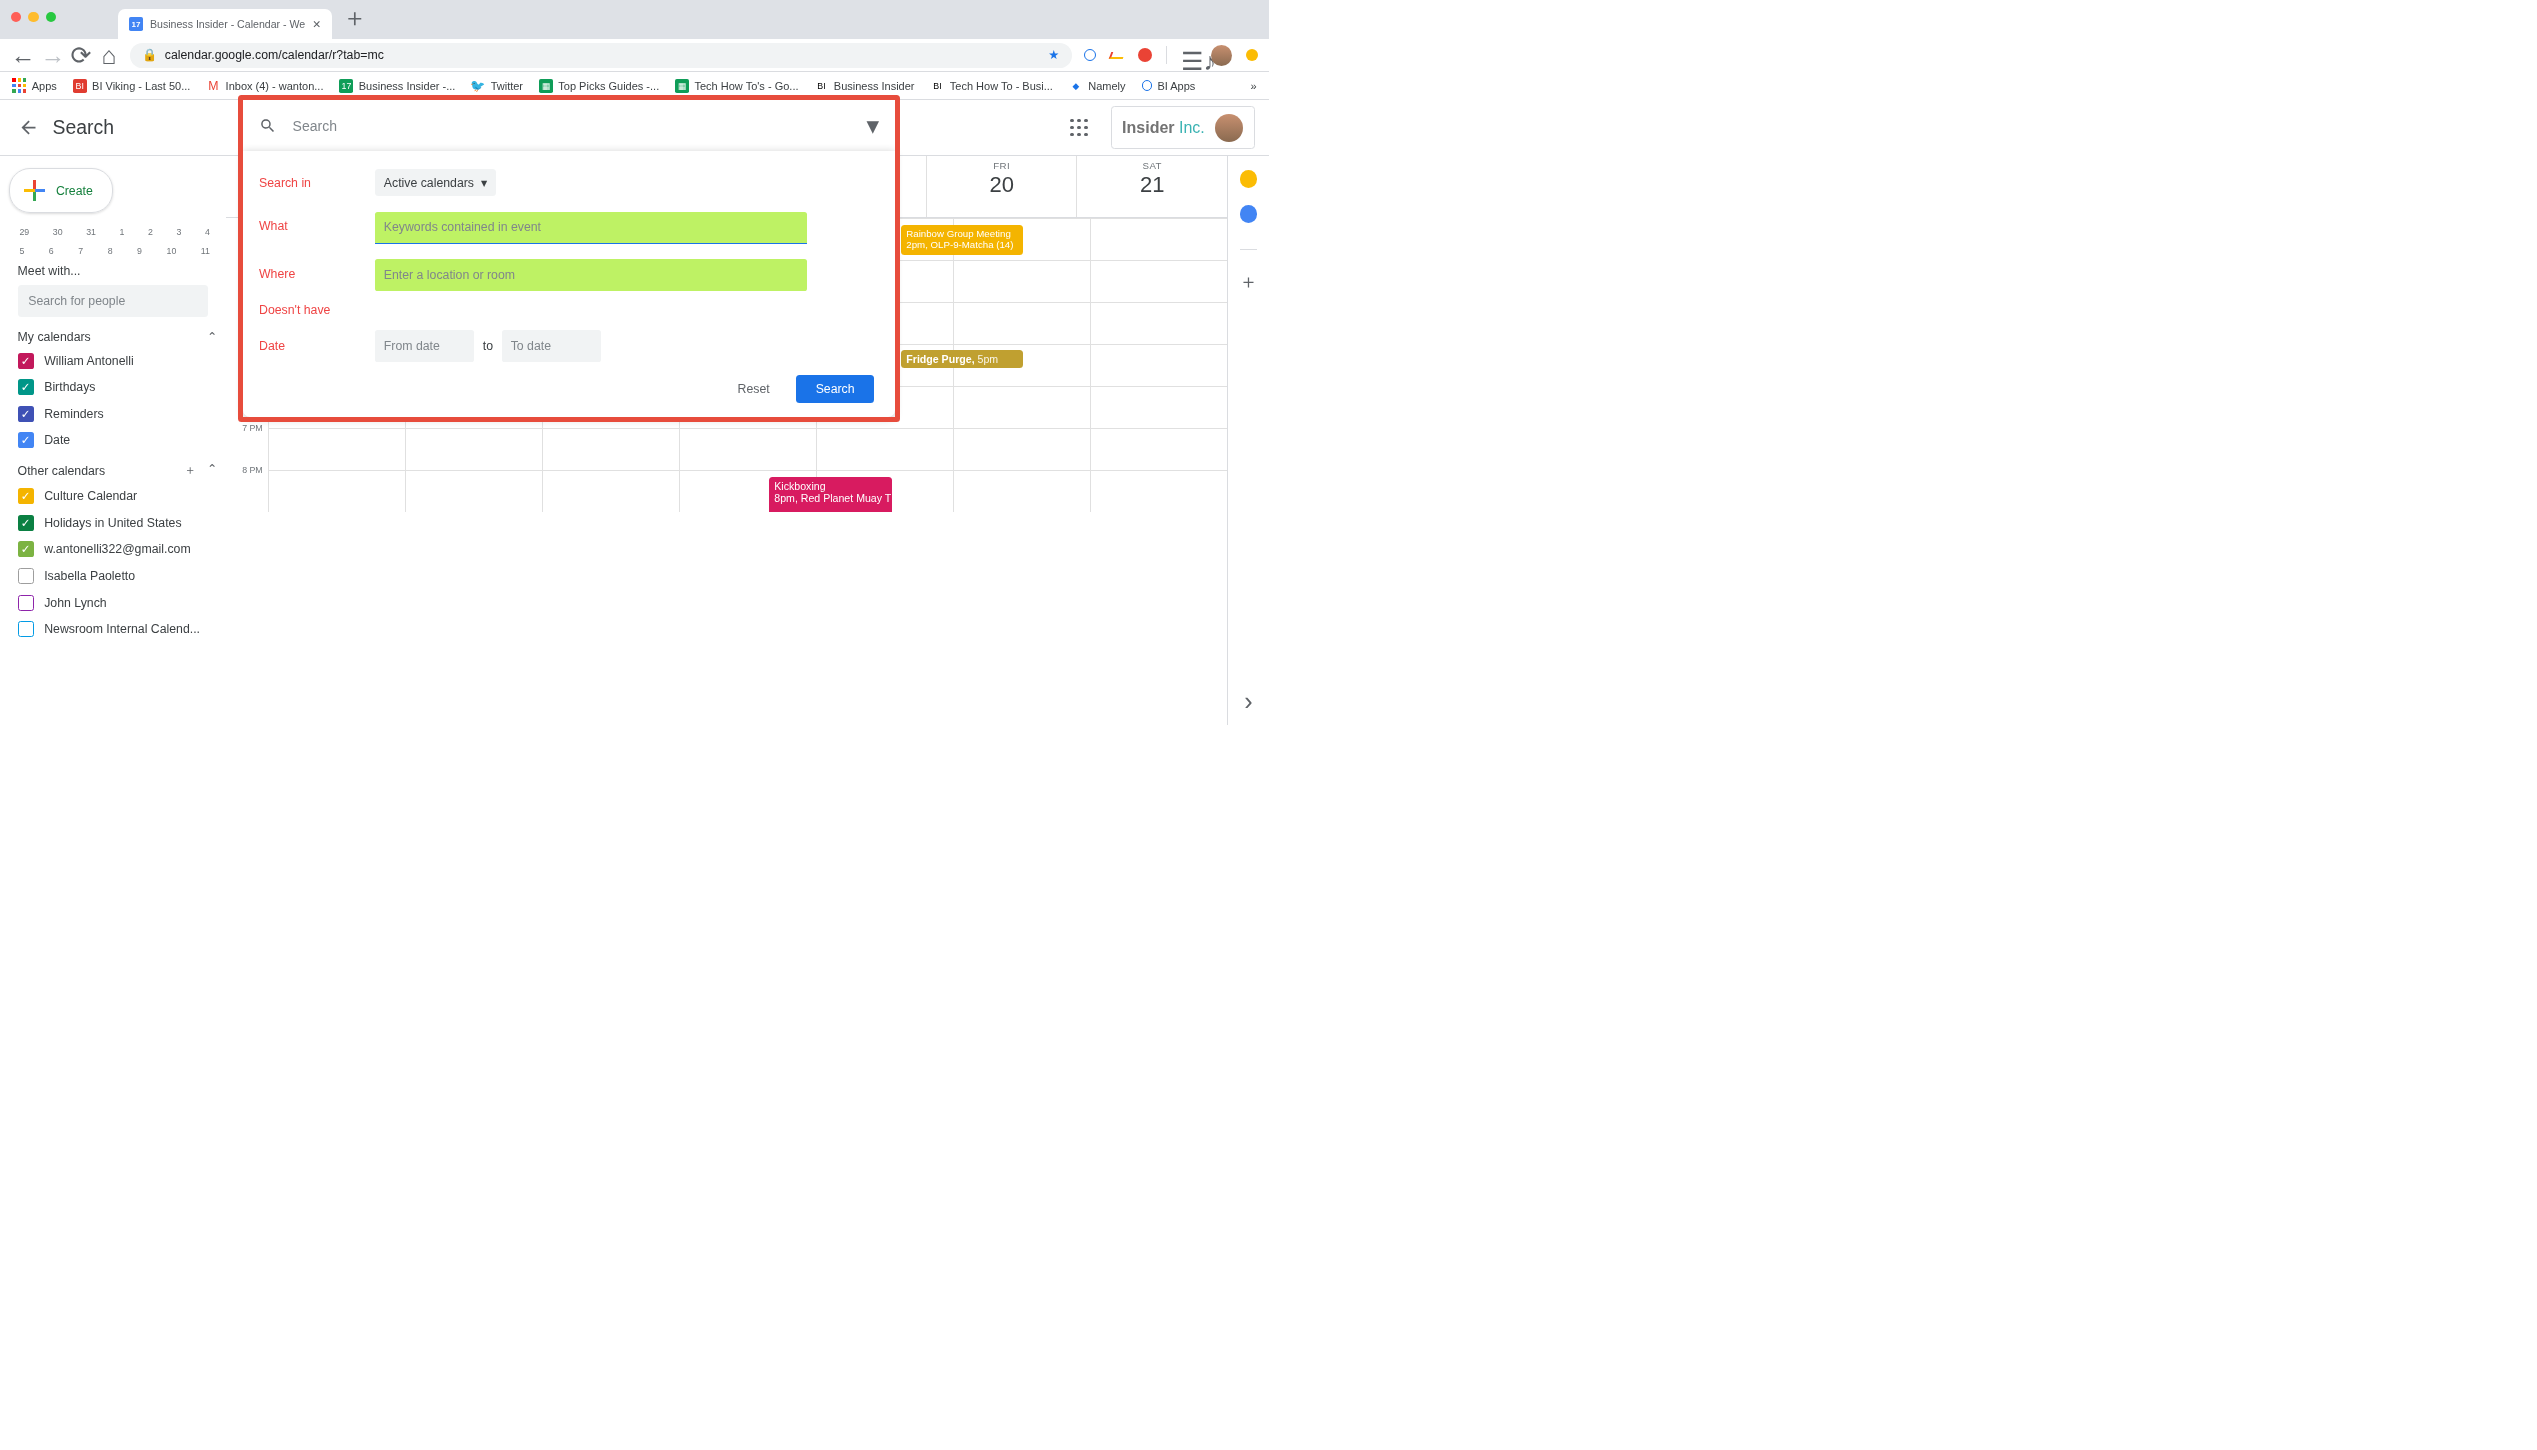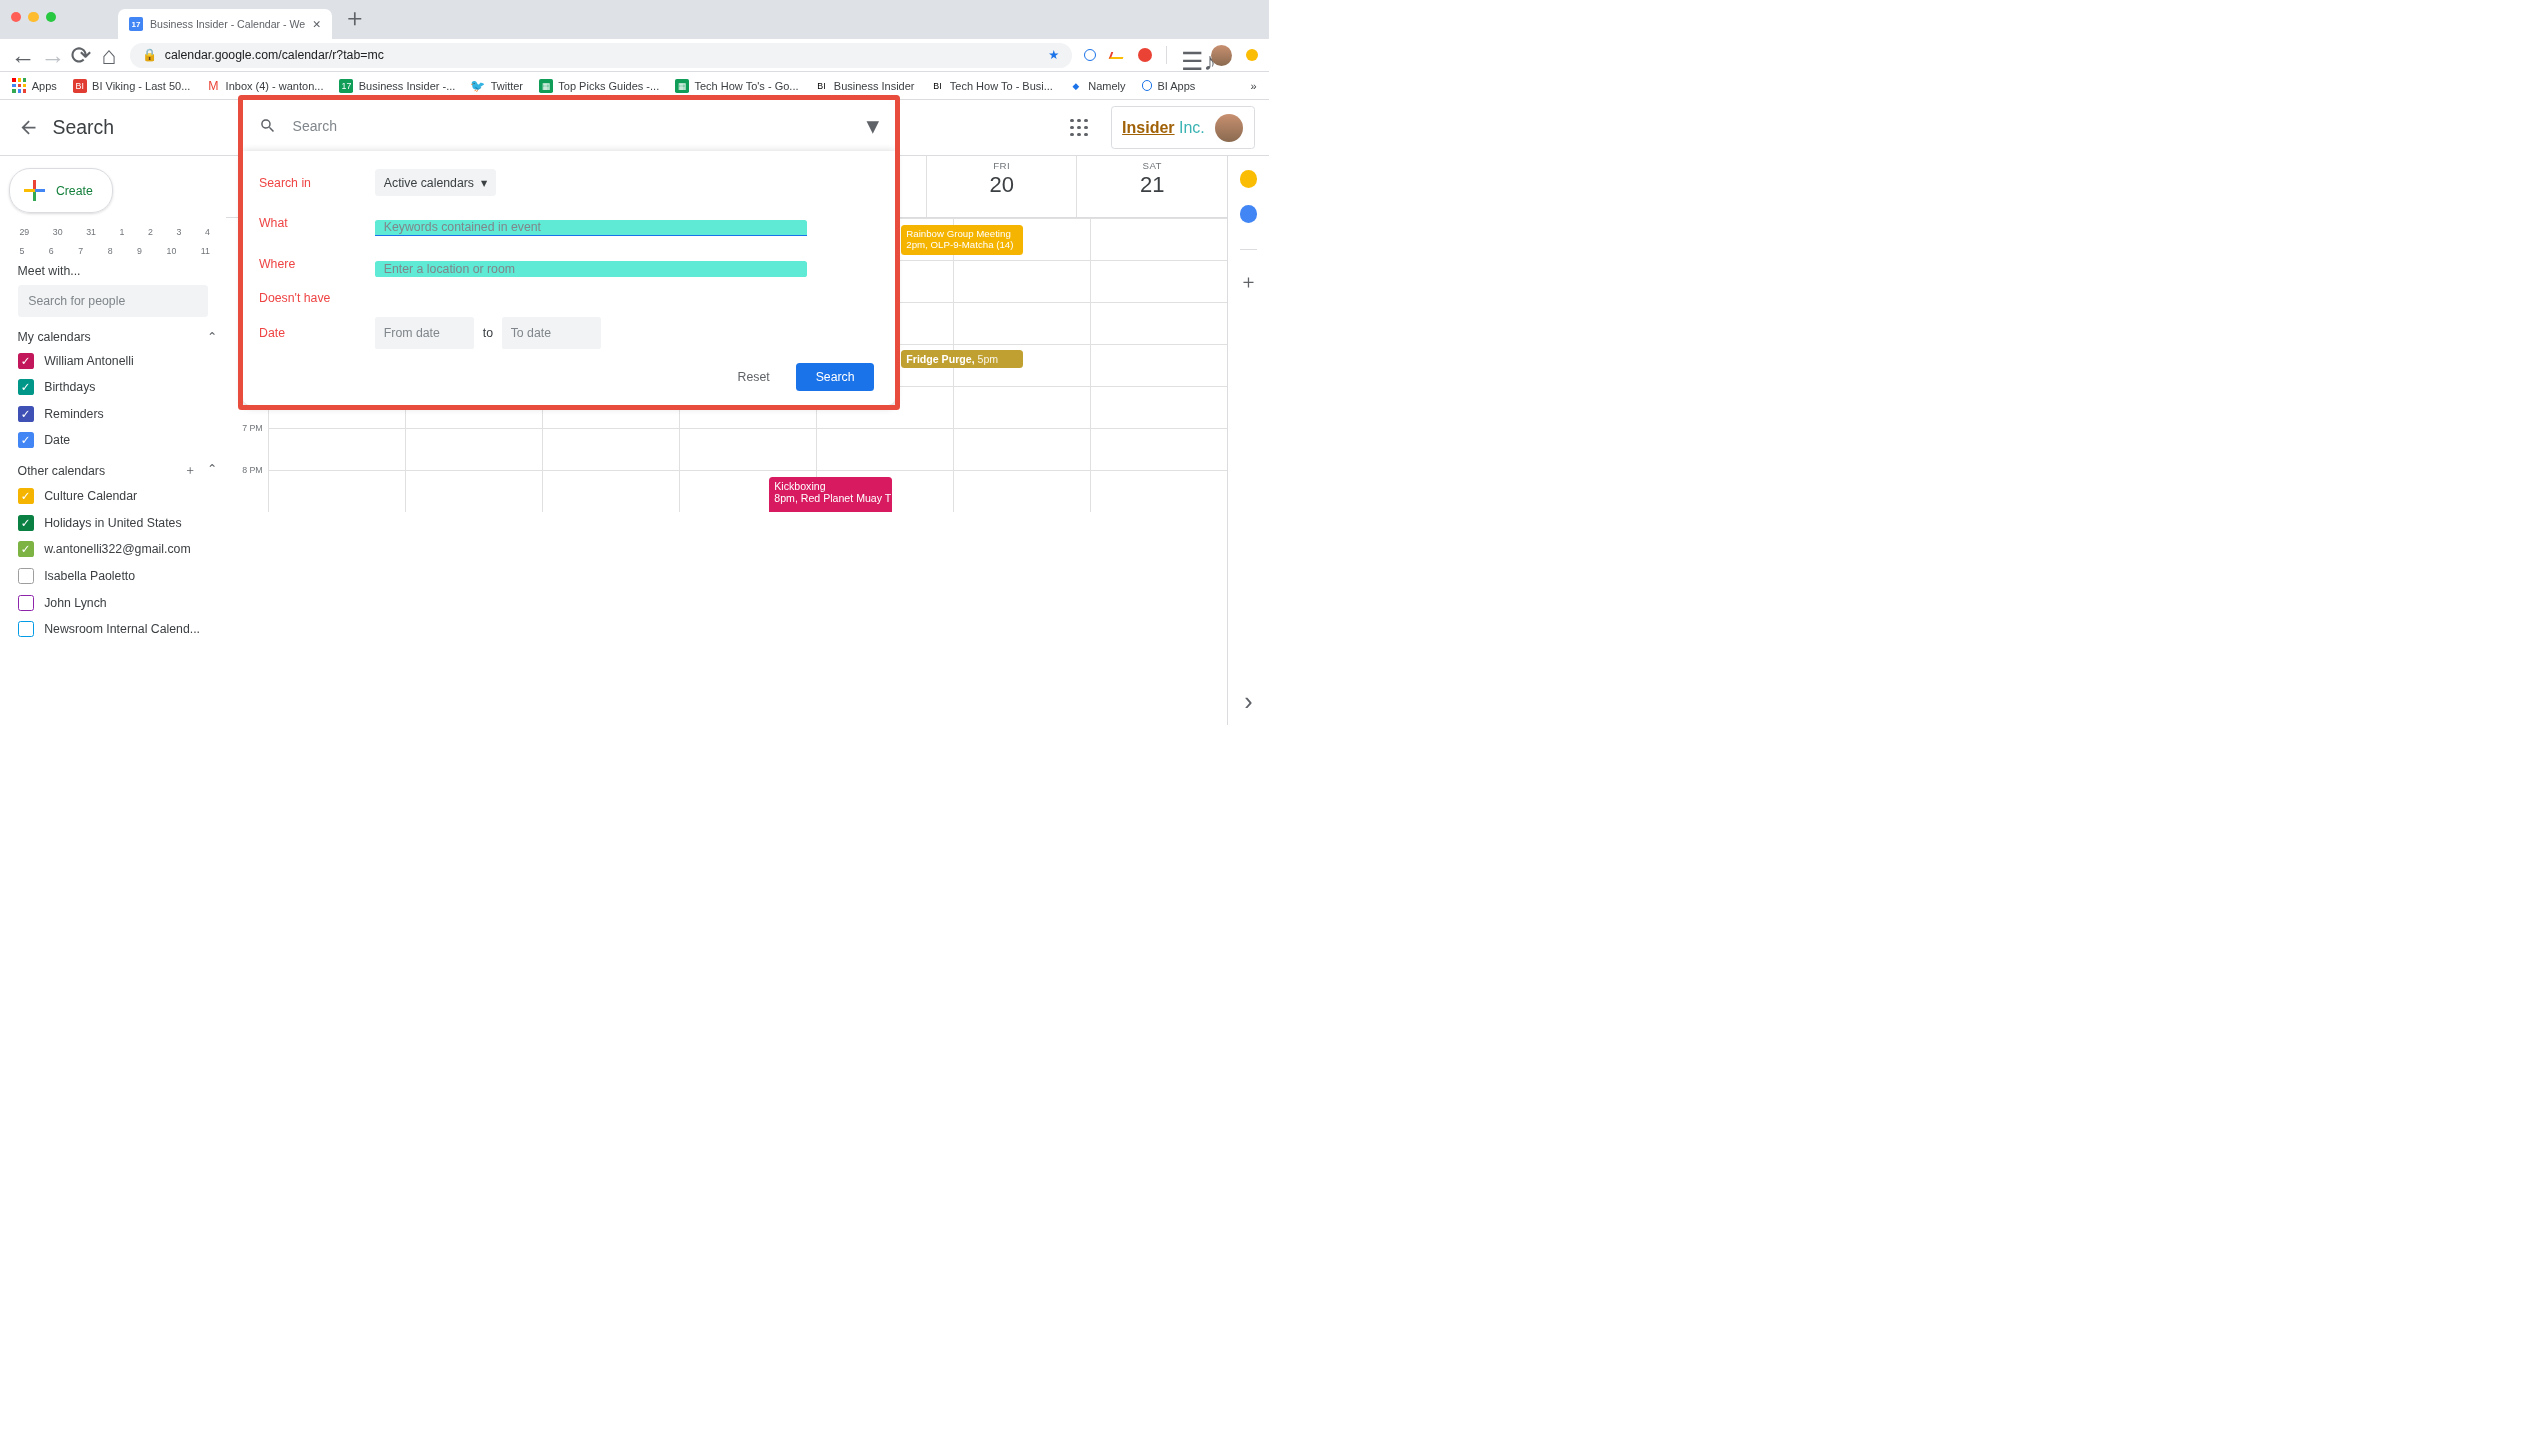--- a/index.html
+++ b/index.html
@@ -30,21 +30,21 @@
   .appsgrid i:nth-child(2){background:#fbbc04}.appsgrid i:nth-child(3){background:#34a853}.appsgrid i:nth-child(4){background:#4285f4}.appsgrid i:nth-child(5){background:#ea4335}.appsgrid i:nth-child(6){background:#fbbc04}.appsgrid i:nth-child(7){background:#34a853}.appsgrid i:nth-child(8){background:#4285f4}.appsgrid i:nth-child(9){background:#ea4335}
   
   .apphdr{height:56px;display:flex;align-items:center;border-bottom:0.9px solid #dadce0;padding:0 14px 0 17.6px;gap:14px;}
   .back-ar{width:21px;height:21px;color:#5f6368;}
   .hdr-title{font-size:19.4px;color:#3c4043;}
   .searchbar-area{flex:1;}
   .gapps{width:35px;height:35px;display:flex;align-items:center;justify-content:center;}
   .dots9{display:grid;grid-template-columns:repeat(3,3.5px);grid-template-rows:repeat(3,3.5px);gap:3.5px;}
   .dots9 i{width:3.5px;height:3.5px;background:#5f6368;border-radius:50%;}
   .brand{border:0.9px solid #dadce0;border-radius:3.5px;padding:6.2px 10.6px;font-size:16px;display:flex;align-items:center;gap:10.6px;}
-  .brand b{font-weight:700;color:#a16207;text-decoration:underline;}
+  .brand b{font-weight:700;color:#737373;}
   .brand span.inc{color:#3bb3b3;font-weight:400;}
   .avatar{width:28px;height:28px;border-radius:50%;background:linear-gradient(#c89070,#8a6a50);}
   
   .body{display:flex;height:calc(725px - 39px - 33px - 28px - 56px);}
   .sidebar{width:226px;padding:12.3px 0 0 0;}
   .create{margin-left:8.8px;display:inline-flex;align-items:center;gap:8.8px;border:0.9px solid #dadce0;border-radius:21px;padding:8.8px 19.4px 8.8px 12.3px;box-shadow:0 0.9px 2.6px rgba(0,0,0,.15);font-size:12.3px;color:#15803d;}
   .plus4{width:25px;height:25px;position:relative;}
   .plus4::before,.plus4::after{content:"";position:absolute;background:#4285f4;}
   .plus4::before{left:10.6px;top:1.8px;width:3.5px;height:21px;background:linear-gradient(#ea4335 50%,#34a853 50%);}
   .plus4::after{top:10.6px;left:1.8px;height:3.5px;width:21px;background:linear-gradient(90deg,#fbbc04 50%,#4285f4 50%);}
@@ -82,21 +82,21 @@
   .highlight{position:absolute;left:-5.3px;top:-5.3px;right:-5.3px;bottom:-5.3px;border:5.3px solid #e74c3c;border-radius:3.5px;pointer-events:none;}
   .sbar{height:51px;display:flex;align-items:center;padding:0 16px;gap:16px;background:#fff;}
   .sbar input{flex:1;border:none;outline:none;font-size:14px;color:#202124;}
   .sbar input::placeholder{color:#80868b;}
   .sbar .mag{color:#5f6368;}
   .sbar .dd{color:#5f6368;}
   .panel{background:#fff;box-shadow:0 1.8px 8.8px rgba(0,0,0,.2);border-radius:0 0 7px 7px;padding:12.3px 0 14px 0;}
   .prow{display:flex;align-items:center;padding:6.2px 16px;}
   .prow .plabel{width:116px;font-size:12.3px;color:#ef4444;}
   .prow .pinput{flex:1;max-width:432px;}
-  .pfield{width:100%;height:16px;background:#5eead4;border:none;border-radius:2.6px;padding:0 8.8px;font-size:12.3px;color:#3c4043;outline:none;}
+  .pfield{width:100%;height:32px;background:#bef264;border:none;border-radius:2.6px;padding:0 8.8px;font-size:12.3px;color:#3c4043;outline:none;}
   .pfield::placeholder{color:#80868b;}
   .pfield.focused{border-bottom:1.8px solid #1a73e8;border-radius:2.6px 2.6px 0 0;}
   .seldrop{display:inline-flex;align-items:center;gap:7px;background:#f1f3f4;border-radius:3.5px;padding:6.2px 8.8px;font-size:12.3px;color:#3c4043;}
   .daterow{display:flex;align-items:center;gap:8.8px;}
   .datein{width:99px;height:32px;background:#f1f3f4;border:none;border-radius:2.6px;padding:0 8.8px;font-size:12.3px;color:#3c4043;}
   .datein::placeholder{color:#80868b;}
   .tolbl{font-size:12.3px;color:#3c4043;}
   .btnrow{display:flex;justify-content:flex-end;gap:10.6px;padding:7px 21px 0 0;}
   .tbtn{padding:7px 16px;font-size:12.3px;border-radius:3.5px;border:none;background:transparent;color:#5f6368;}
   .pbtn{padding:7px 19.4px;font-size:12.3px;border-radius:3.5px;border:none;background:#1a73e8;color:#fff;}

